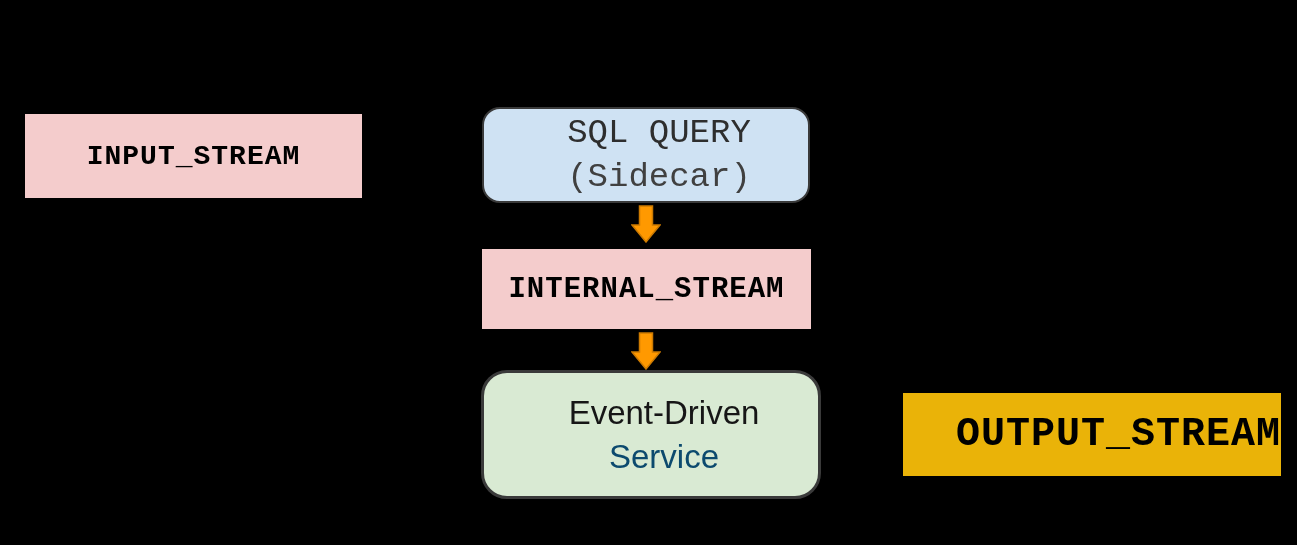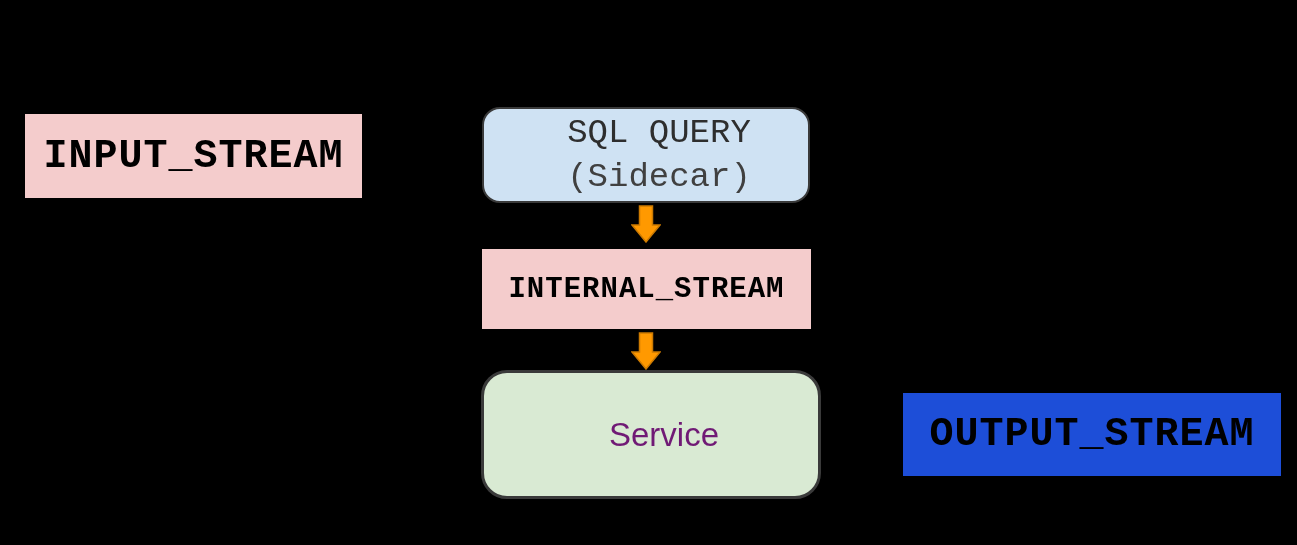--- a/index.html
+++ b/index.html
@@ -23,21 +23,21 @@
   .rounded { border: 2px solid #3a3a3a; padding-left: 26px; }
   .mono-bold {
     font-family: "Liberation Mono", "DejaVu Sans Mono", monospace;
     font-weight: bold;
     letter-spacing: 1px;
   }
   .mono {
     font-family: "Liberation Mono", "DejaVu Sans Mono", monospace;
     font-weight: normal;
   }
-  #node-input-stream   { left: 23px;  top: 112px; width: 341px; height: 88px;  font-size: 40px; justify-content: center; }
+  #node-input-stream   { left: 23px;  top: 112px; width: 341px; height: 88px;  font-size: 28px; justify-content: center; }
   #node-sql-query      { left: 482px; top: 107px; width: 328px; height: 96px;  font-size: 34px; line-height: 44px; border-radius: 18px; }
   #node-internal-stream{ left: 480px; top: 247px; width: 333px; height: 84px;  font-size: 29px; text-align: center; }
   #node-event-driven   { left: 481px; top: 370px; width: 340px; height: 129px; font-size: 33px; line-height: 44px; border-radius: 26px; border-width: 3px; }
   #node-output-stream  { left: 901px; top: 391px; width: 382px; height: 87px;  font-size: 40px; }
   .arrow {
     position: absolute;
     width: 30px;
     height: 38px;
   }
   #arrow-1 { left: 631px; top: 205px; }
@@ -68,20 +68,21 @@
     <span style="color: rgb(0, 0, 0);">INTERNAL_STREAM</span>
   </div>
 
   <div class="arrow" id="arrow-2">
     <svg viewBox="0 0 30 38" xmlns="http://www.w3.org/2000/svg">
       <polygon points="8.5,1 21.5,1 21.5,20 29,20 15,37 1,20 8.5,20" stroke-width="1.5" fill="#ff9900" stroke="#cc7a00"></polygon>
     </svg>
   </div>
 
   <div class="node rounded" id="node-event-driven" style="background-color: rgb(217, 234, 211);">
-    <span style="color: #701a75;">Service</span>
+    <span style="color: rgb(22, 22, 22);">Event-Driven</span>
+    <span style="color: #0c4a6e;">Service</span>
   </div>
 
-  <div class="node rect mono-bold" id="node-output-stream" style="background-color: #1d4ed8;">
+  <div class="node rect mono-bold" id="node-output-stream" style="background-color: #eab308; align-items: flex-end;">
     <span style="color: rgb(0, 0, 0);">OUTPUT_STREAM</span>
   </div>
 
 </div>
 
 </body></html>

